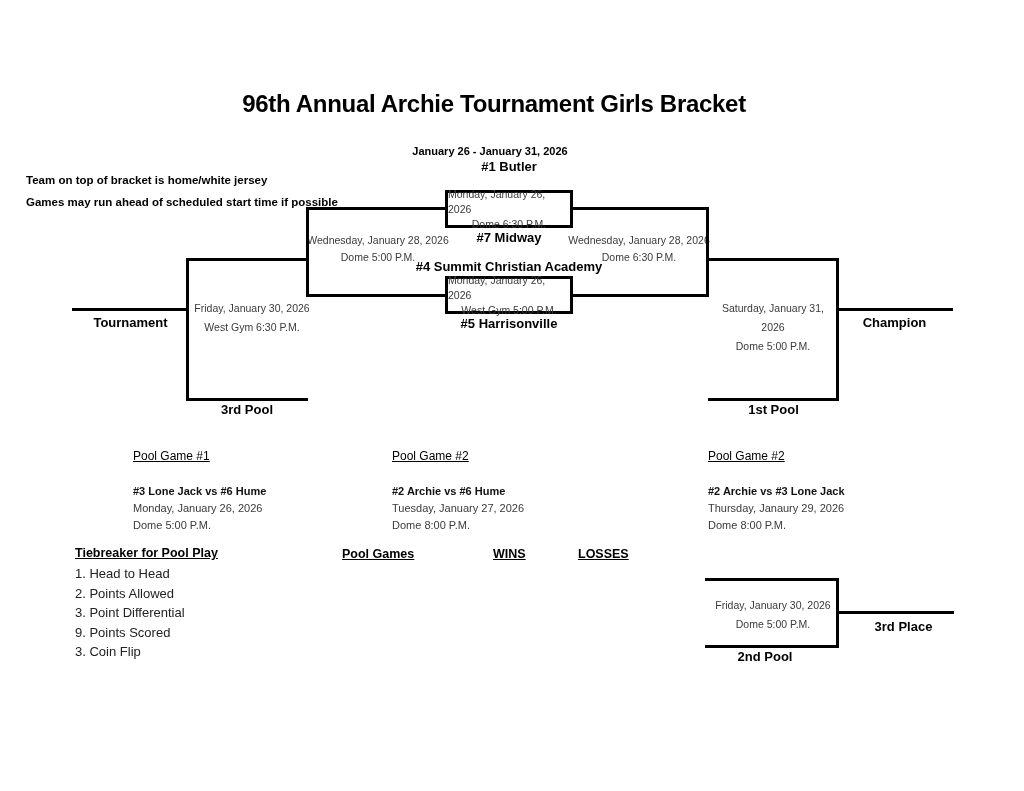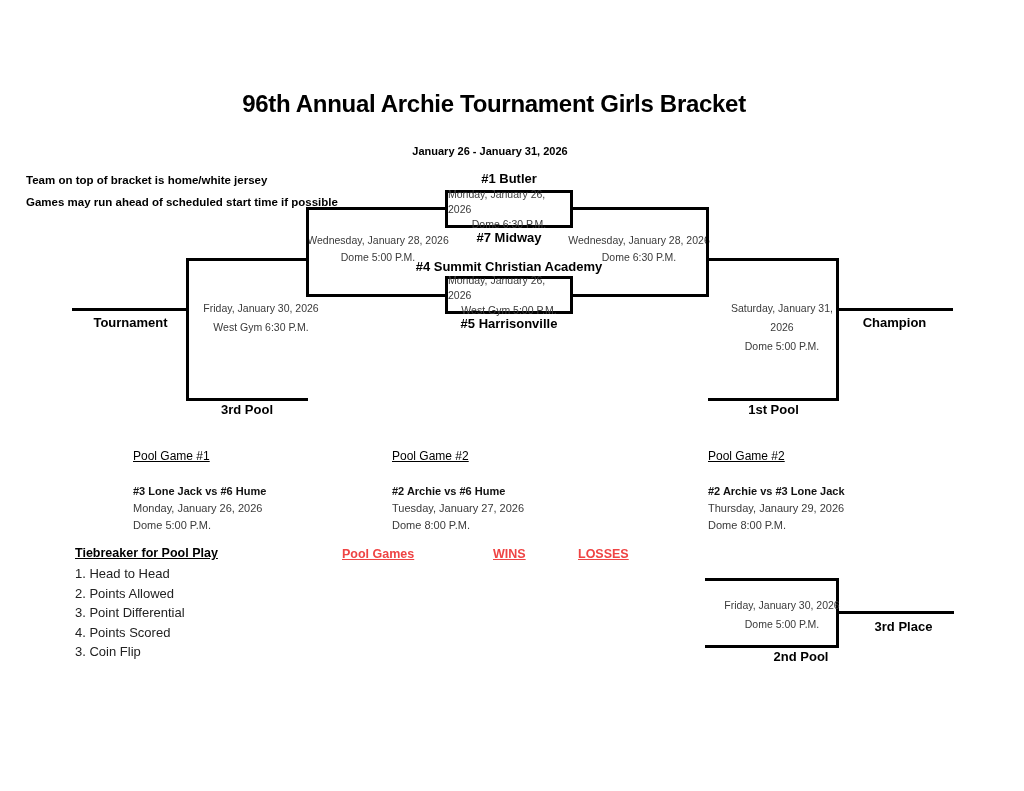--- a/index.html
+++ b/index.html
@@ -14,40 +14,40 @@
   .page-title{font-size:24px;font-weight:bold;letter-spacing:-0.3px;}
   .subtitle{font-size:11px;font-weight:bold;}
   .note{font-size:11.5px;font-weight:bold;}
   .team{font-size:13px;font-weight:bold;}
   .game-box{
     position:absolute;border:3px solid #000;background:#fff;box-sizing:border-box;
     display:flex;flex-direction:column;justify-content:center;align-items:center;
     font-size:10.5px;color:#3a3a3a;line-height:15px;
   }
   .game-info{font-size:10.5px;color:#3a3a3a;line-height:17px;}
-  .game-info.wide{line-height:19px;margin-left:9px;}
+  .game-info.wide{line-height:19px;}
   .bracket-label{font-size:13px;font-weight:bold;}
   .pool-block{position:absolute;font-size:11px;color:#3a3a3a;}
   .pool-heading{font-size:12px;font-weight:normal;text-decoration:underline;color:#000;margin-bottom:22px;}
   .pool-matchup{font-weight:bold;color:#111;margin-bottom:5px;}
   .pool-line{margin-bottom:5px;}
   .tb-block{position:absolute;font-size:13px;color:#222;}
   .tb-heading{font-size:12.5px;font-weight:bold;text-decoration:underline;color:#000;margin-bottom:6px;}
   .tb-item{margin-bottom:4.5px;}
-  .col-header{position:absolute;font-size:12.5px;font-weight:bold;text-decoration:underline;color:#ef4444;}
+  .col-header{position:absolute;font-size:12.5px;font-weight:bold;text-decoration:underline;color:#000000;}
 </style>
 </head>
 <body>
 
 <div class="abs page-title center" style="left:0;top:90;left:0px;top:90px;width:988px;">96th Annual Archie Tournament Girls Bracket</div>
 <div class="abs subtitle center" style="left:0px;top:145px;width:980px;">January 26 - January 31, 2026</div>
 <div class="abs note" style="left:26px;top:174px;text-align:center;">Team on top of bracket is home/white jersey</div>
 <div class="abs note" style="left:26px;top:196px;">Games may run ahead of scheduled start time if possible</div>
 
-<div class="abs team center" style="left:425px;top:171px;width:168px;">#1 Butler</div>
+<div class="abs team center" style="left:425px;top:159px;width:168px;">#1 Butler</div>
 
 <div class="game-box" style="left:445px;top:190px;width:128px;height:38px;">
   <div>Monday, January 26, 2026</div>
   <div>Dome 6:30 P.M.</div>
 </div>
 
 <div class="abs team center" style="left:425px;top:230px;width:168px;">#7 Midway</div>
 
 <div class="abs team center" style="left:414px;top:259px;width:190px;">#4 Summit Christian Academy</div>
 
@@ -114,31 +114,31 @@
   <div class="pool-matchup">#2 Archie vs #3 Lone Jack</div>
   <div class="pool-line">Thursday, Janaury 29, 2026</div>
   <div class="pool-line">Dome 8:00 P.M.</div>
 </div>
 
 <div class="tb-block" style="left:75px;top:546px;">
   <div class="tb-heading">Tiebreaker for Pool Play</div>
   <div class="tb-item">1. Head to Head</div>
   <div class="tb-item">2. Points Allowed</div>
   <div class="tb-item">3. Point Differential</div>
-  <div class="tb-item">4. Points Scored</div>
+  <div class="tb-item">9. Points Scored</div>
   <div class="tb-item">3. Coin Flip</div>
 </div>
 
 <div class="col-header" style="left:342px;top:547px;">Pool Games</div>
 <div class="col-header" style="left:493px;top:547px;">WINS</div>
 <div class="col-header" style="left:578px;top:547px;">LOSSES</div>
 
 <div class="hline" style="left:705px;top:578px;width:134px;height:3px;"></div>
 <div class="hline" style="left:705px;top:645px;width:134px;height:3px;"></div>
 <div class="vline" style="left:836px;top:578px;width:3px;height:70px;"></div>
 <div class="hline" style="left:836px;top:611px;width:118px;height:3px;"></div>
 
 <div class="abs game-info wide center" style="left:713px;top:596px;width:120px;">
   <div>Friday, January 30, 2026</div>
   <div>Dome 5:00 P.M.</div>
 </div>
 <div class="abs bracket-label center" style="left:845px;top:619px;width:117px;">3rd Place</div>
-<div class="abs bracket-label center" style="left:734px;top:649px;width:134px;">2nd Pool</div>
+<div class="abs bracket-label center" style="left:698px;top:649px;width:134px;">2nd Pool</div>
 
 </body></html>

